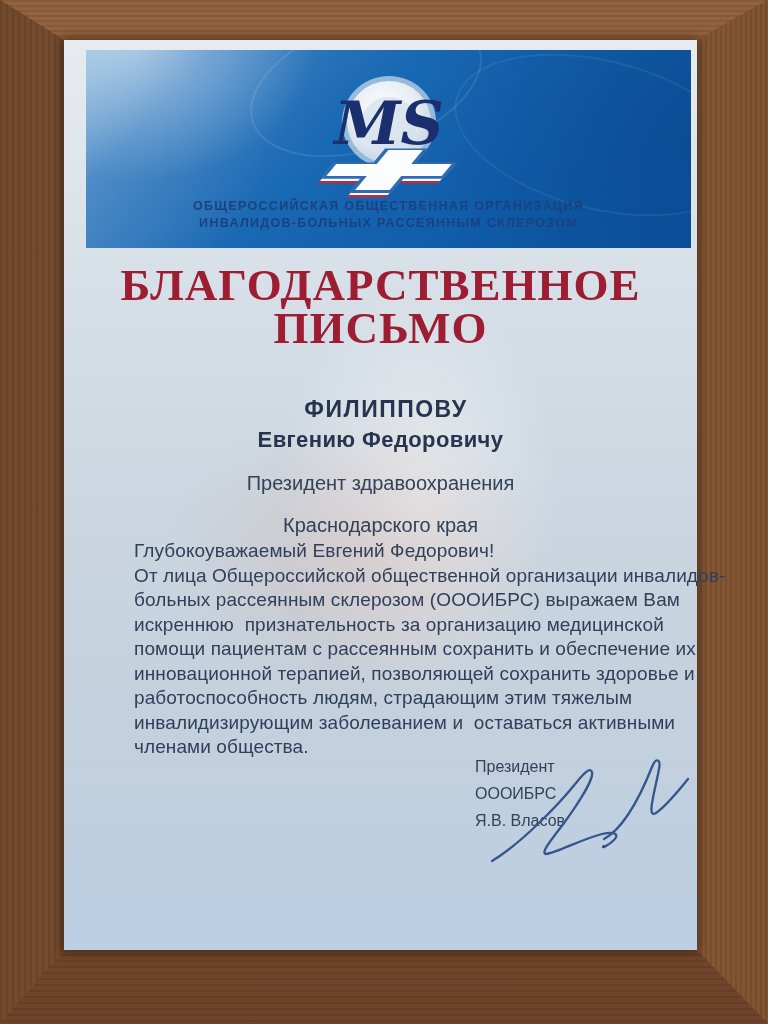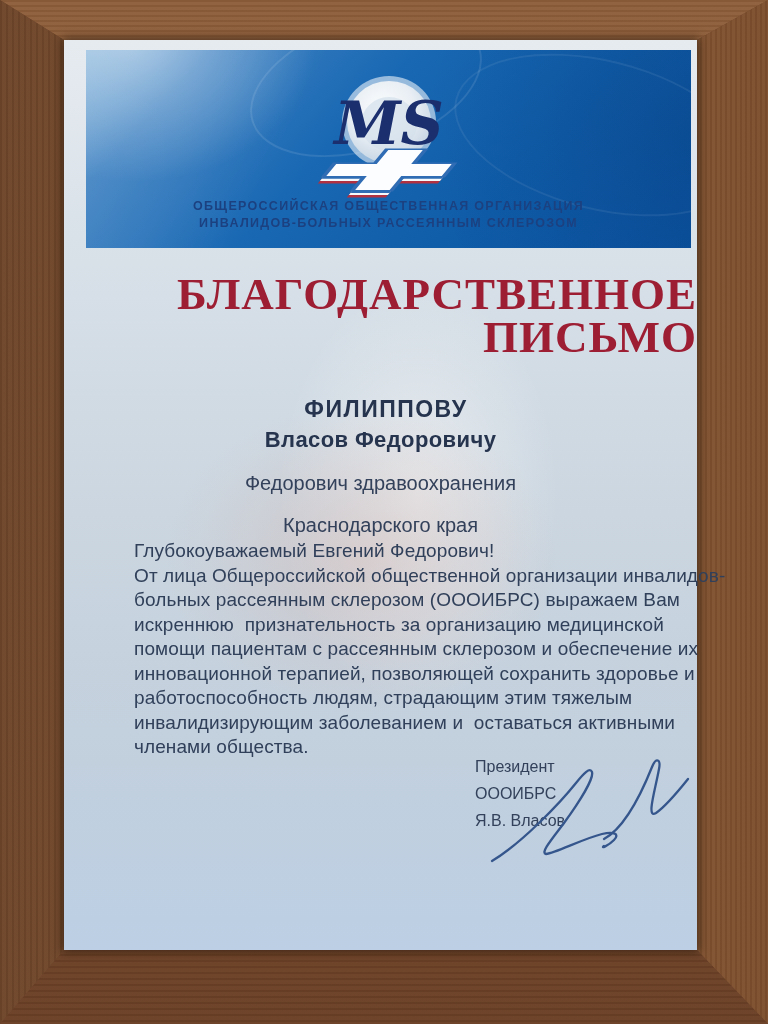--- a/index.html
+++ b/index.html
@@ -64,21 +64,21 @@
   }
   .logo { position: absolute; left: 50%; top: 26px; transform: translateX(-50%); }
   .org-line {
     position: absolute; width: 100%; text-align: center;
     font-size: 12.5px; font-weight: bold; letter-spacing: 1.3px; color: #1c4181;
   }
   .org1 { top: 149px; }
   .org2 { top: 166px; }
   
   .title {
-    position: absolute; top: 233px; width: 100%; text-align: right;
+    position: absolute; top: 224px; width: 100%; text-align: center;
     font-family: "Liberation Serif", serif; font-weight: 600;
     font-size: 45px; line-height: 43px; letter-spacing: 1px; color: #9d1d33;
   }
   
   .recipient { position: absolute; top: 356px; width: 100%; text-align: center; color: #26344e; }
   .recipient .surname { font-size: 23px; font-weight: bold; letter-spacing: 1.5px; padding-left: 11px; }
   .recipient .name { font-size: 22px; font-weight: bold; margin-top: 4px; letter-spacing: 0.4px; }
   .recipient .pos { font-size: 20px; line-height: 26px; color: #33415a; margin-top: 16px; }
   .recipient .pos1 { margin-top: 17px; }
   
@@ -140,31 +140,31 @@
       <div class="org-line org2">ИНВАЛИДОВ-БОЛЬНЫХ РАССЕЯННЫМ СКЛЕРОЗОМ</div>
     </div>
 
     <div class="title">
       <div>БЛАГОДАРСТВЕННОЕ</div>
       <div>ПИСЬМО</div>
     </div>
 
     <div class="recipient">
       <div class="surname">ФИЛИППОВУ</div>
-      <div class="name">Власов Федоровичу</div>
-      <div class="pos pos1">Федорович здравоохранения</div>
+      <div class="name">Евгению Федоровичу</div>
+      <div class="pos pos1">Президент здравоохранения</div>
       <div class="pos">Краснодарского края</div>
     </div>
 
     <div class="body-text">
       <div class="line">Глубокоуважаемый Евгений Федорович!</div>
       <div class="line">От лица Общероссийской общественной организации инвалидов-</div>
       <div class="line">больных рассеянным склерозом (ОООИБРС) выражаем Вам</div>
       <div class="line">искреннюю  признательность за организацию медицинской</div>
-      <div class="line">помощи пациентам с рассеянным склерозом и обеспечение их</div>
+      <div class="line">помощи пациентам с рассеянным сохранить и обеспечение их</div>
       <div class="line">инновационной терапией, позволяющей сохранить здоровье и</div>
       <div class="line">работоспособность людям, страдающим этим тяжелым</div>
       <div class="line">инвалидизирующим заболеванием и  оставаться активными</div>
       <div class="line">членами общества.</div>
     </div>
 
     <div class="sig">
       <div>Президент</div>
       <div>ОООИБРС</div>
       <div>Я.В. Власов</div>

